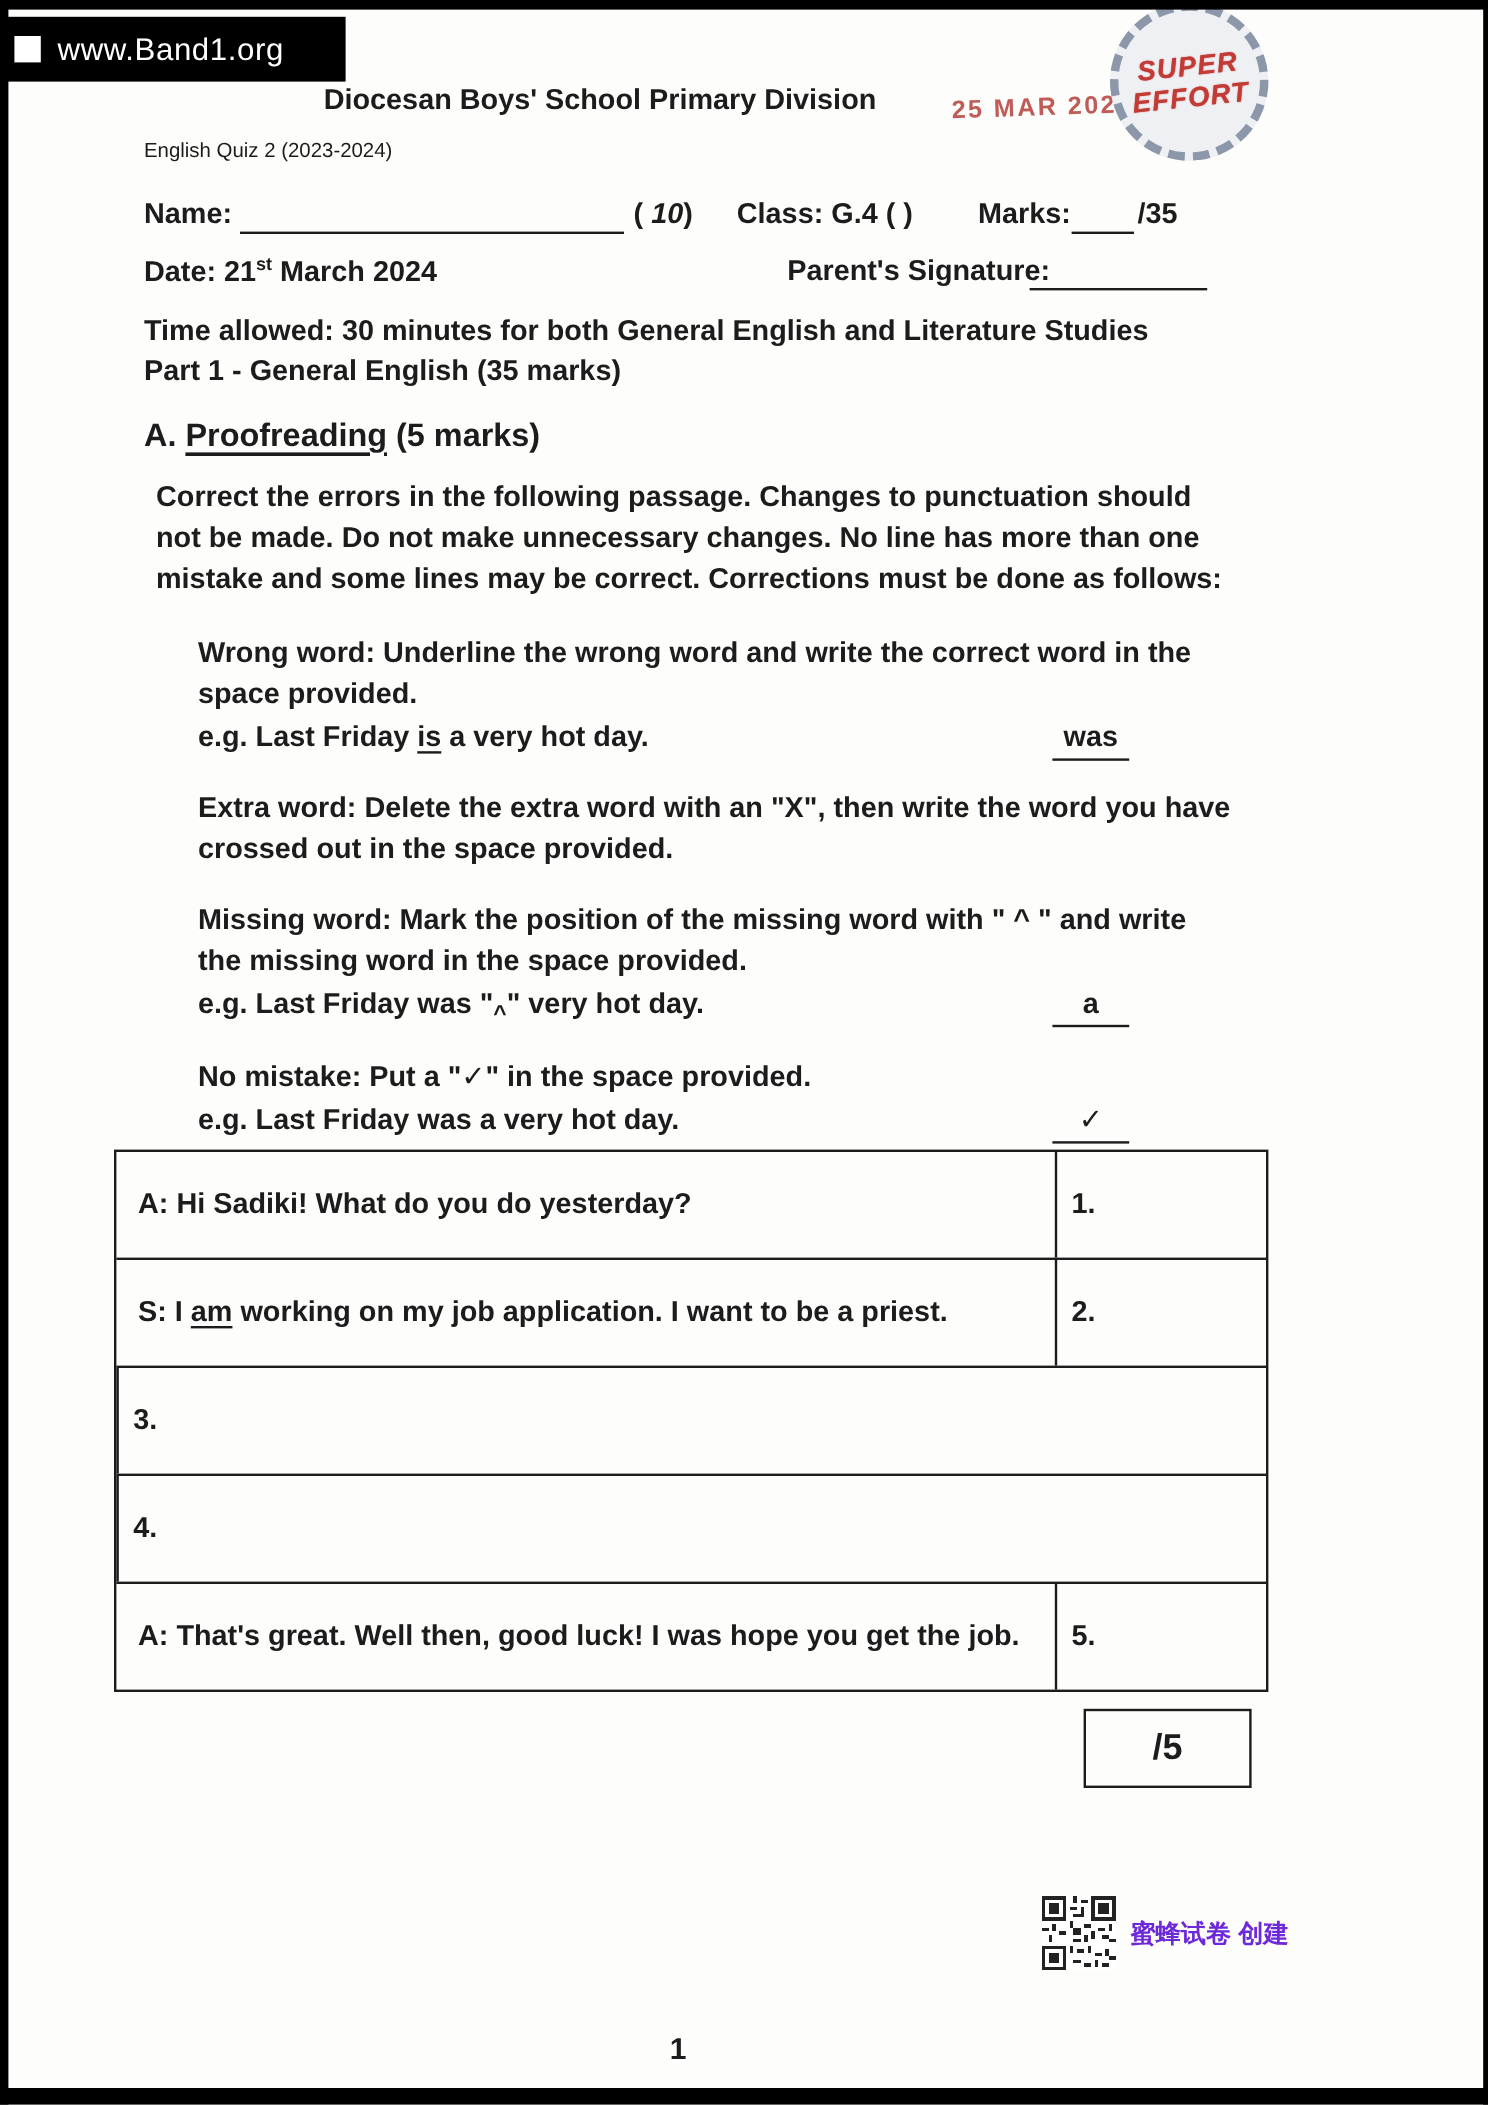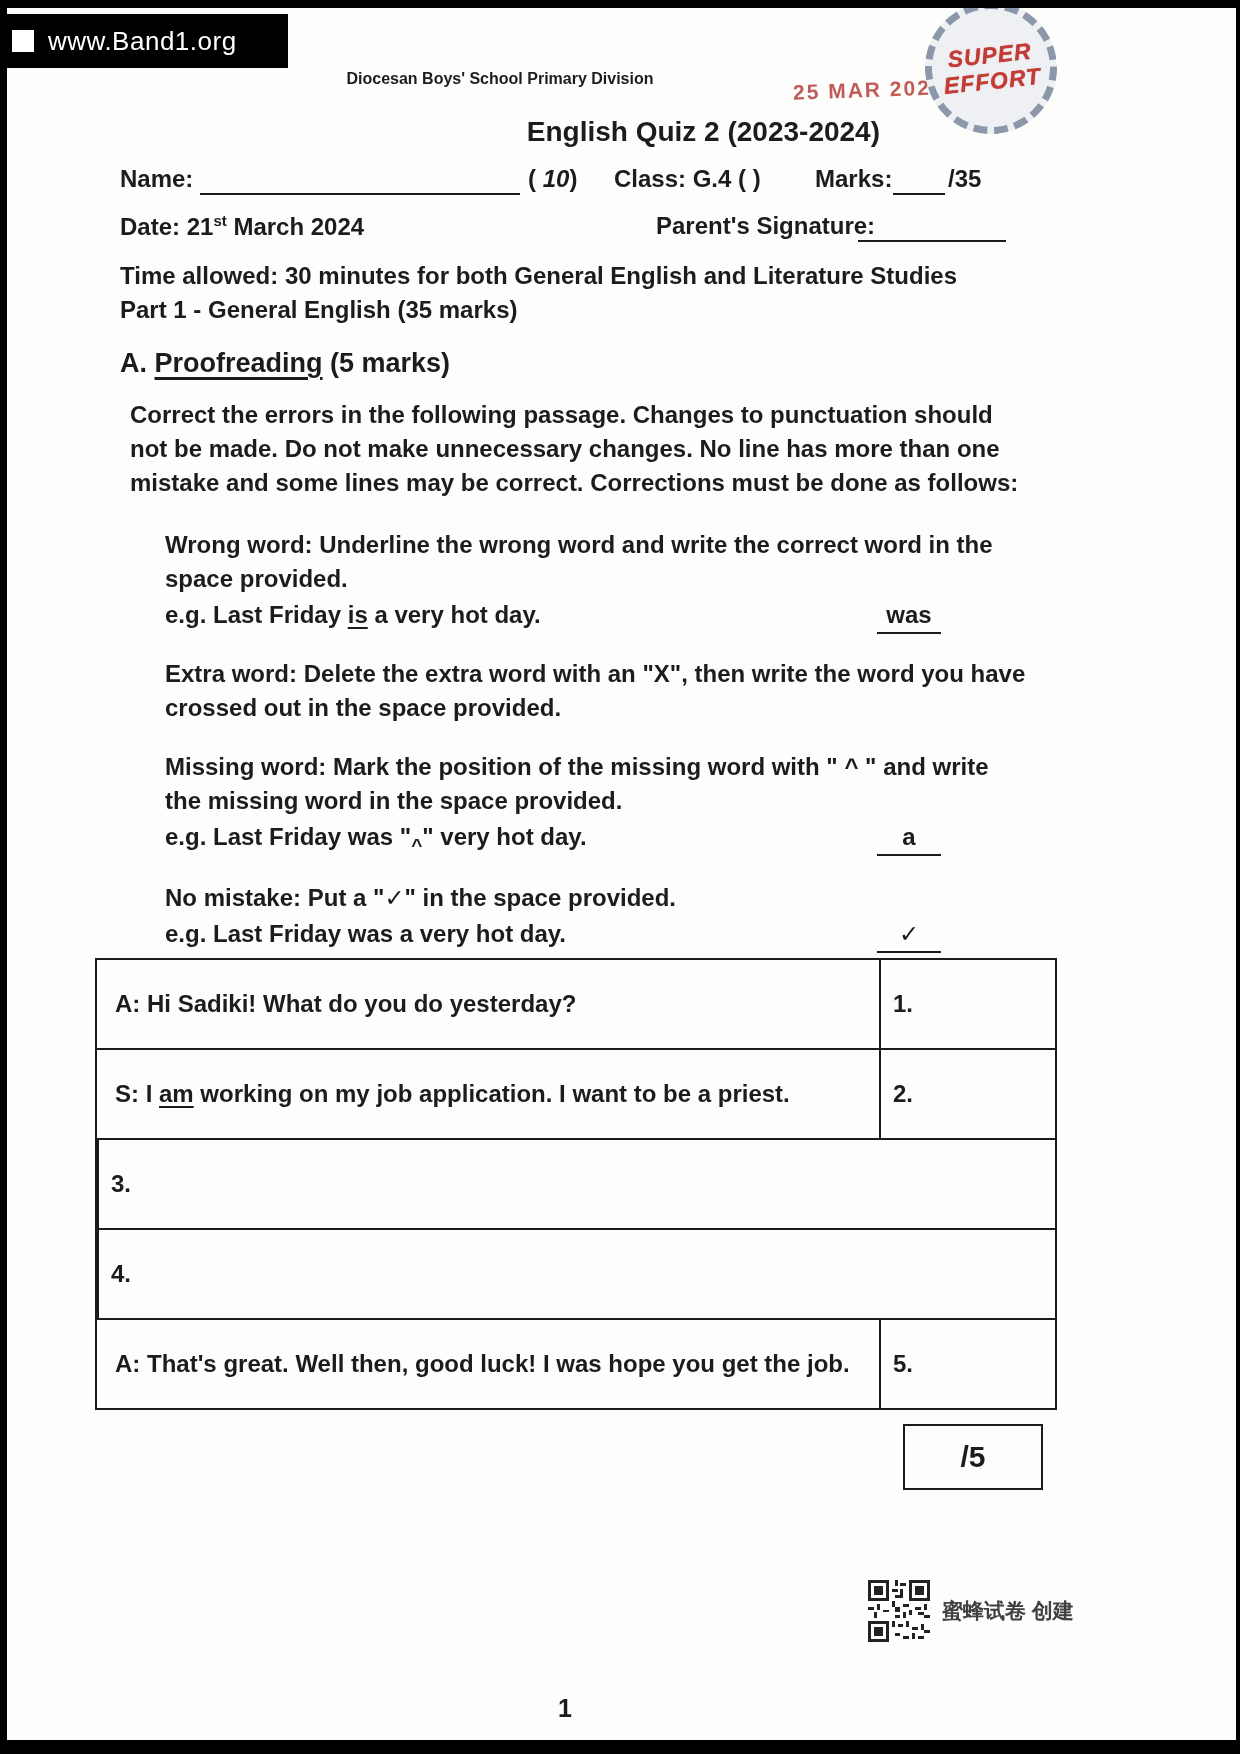--- a/index.html
+++ b/index.html
@@ -14,23 +14,23 @@
   .edge.bottom{left:0;bottom:0;right:0;height:14px;}
   .edge.left{left:0;top:0;bottom:0;width:7px;}
   .edge.right{right:0;top:0;bottom:0;width:4px;}
 
   .band1{position:absolute;left:0;top:14px;width:288px;height:54px;background:#000;
     color:#fff;display:flex;align-items:center;}
   .band1 .sq{width:22px;height:22px;background:#fff;margin:0 14px 0 12px;flex:0 0 auto;}
   .band1 .txt{font-size:26px;font-weight:400;letter-spacing:.5px;}
 
   .school-line{position:absolute;left:120px;top:70px;width:760px;text-align:center;
-    font-size:16px;font-weight:700;}
-  .quiz-title{position:absolute;left:120px;top:116px;width:760px;text-align:right;
-    font-size:28px;font-weight:700;}
+    font-size:24px;font-weight:700;}
+  .quiz-title{position:absolute;left:120px;top:116px;width:760px;text-align:left;
+    font-size:17px;font-weight:400;}
   .date-stamp{position:absolute;left:793px;top:78px;color:#b5403c;font-size:21px;
     font-weight:700;letter-spacing:2px;transform:rotate(-2deg);opacity:.85;white-space:nowrap;}
 
   .stamp{position:absolute;left:925px;top:2px;width:132px;height:132px;border-radius:50%;
     background:#eef0f4;border:7px dashed #8d97aa;box-sizing:border-box;
     display:flex;flex-direction:column;align-items:center;justify-content:center;
     transform:rotate(-6deg);}
   .stamp .s1,.stamp .s2{color:#c23b35;font-weight:700;font-style:italic;font-size:23px;
     letter-spacing:1px;line-height:26px;text-shadow:0 0 1px #c23b35;}
   .lbl{position:absolute;white-space:nowrap;font-weight:700;font-size:24px;}
@@ -65,21 +65,21 @@
     font-size:24px;font-weight:600;}
   .t-cell-num{width:176px;border-left:2px solid #1c1c1c;display:flex;align-items:center;
     padding-left:12px;font-size:24px;font-weight:600;box-sizing:border-box;}
 
   .score-box{position:absolute;left:903px;top:1424px;width:140px;height:66px;
     border:2.5px solid #1c1c1c;display:flex;align-items:center;justify-content:center;
     font-size:30px;font-weight:700;box-sizing:border-box;background:#fdfdfb;}
 
   .qr-wrap{position:absolute;left:868px;top:1580px;display:flex;align-items:center;}
   .qr{width:62px;height:62px;}
-  .qr-caption{margin-left:12px;color:#404040;font-size:21px;font-weight:600;white-space:nowrap;}
+  .qr-caption{margin-left:12px;color:#6d28d9;font-size:21px;font-weight:600;white-space:nowrap;}
 
   .page-num{position:absolute;left:0;top:1694px;width:1130px;text-align:center;
     font-size:25px;font-weight:600;}
 </style>
 </head>
 <body>
 
 <div class="sheet">
 
   <div class="band1">

